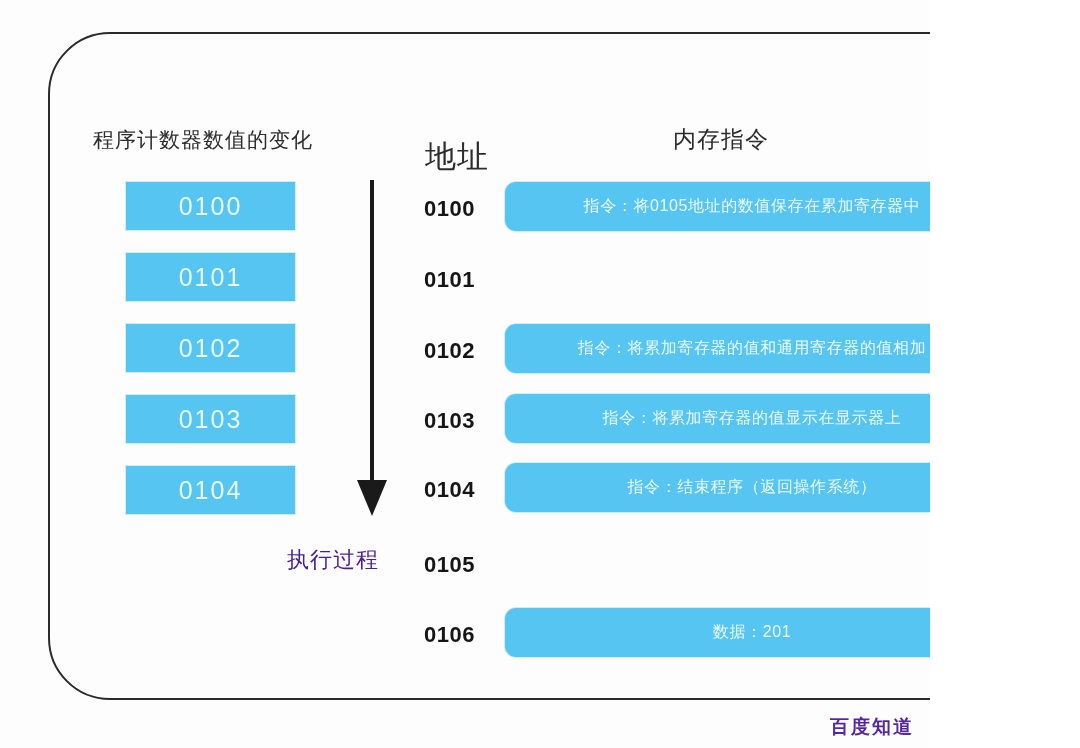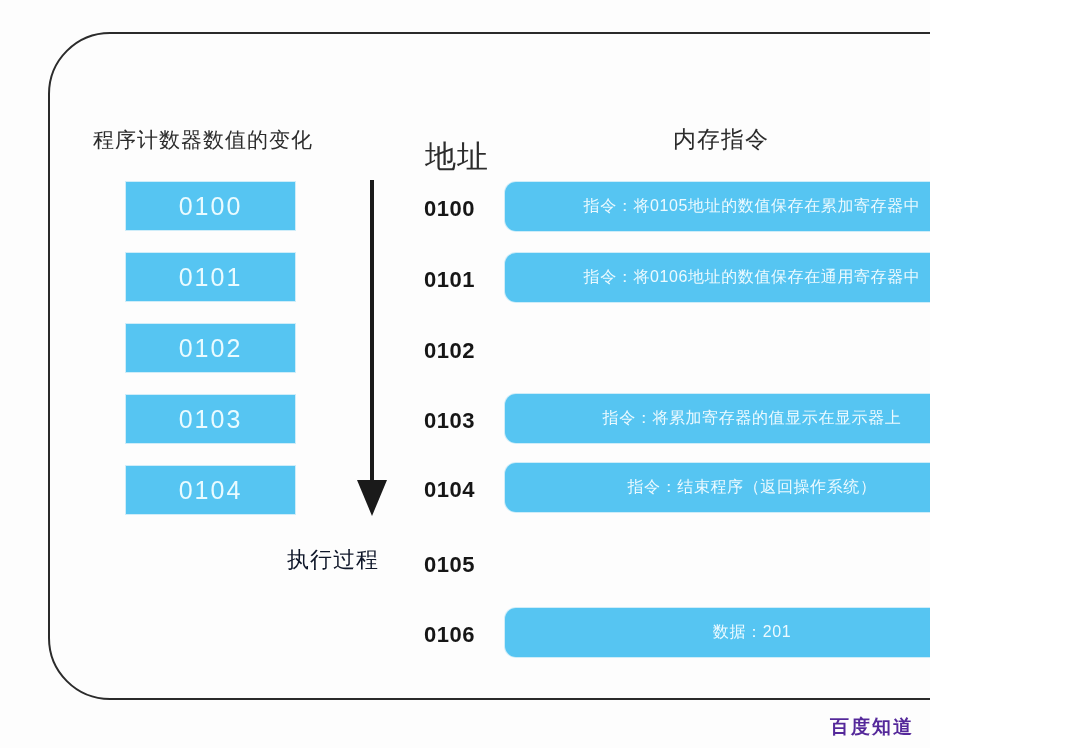--- a/index.html
+++ b/index.html
@@ -66,21 +66,21 @@
     left: 350px;
     top: 180px;
     width: 44px;
     height: 336px;
   }
   #exec-label {
     position: absolute;
     left: 287px;
     top: 545px;
     font-size: 22px;
-    color: #0f172a;
+    color: #4c1d95;
     letter-spacing: 1px;
     white-space: nowrap;
   }
 
   
   .addr-label {
     position: absolute;
     left: 424px;
     width: 72px;
     font-size: 22px;
@@ -142,20 +142,20 @@
 
   <div class="addr-label" style="top:196px">0100</div>
   <div class="addr-label" style="top:267px">0101</div>
   <div class="addr-label" style="top:338px">0102</div>
   <div class="addr-label" style="top:408px">0103</div>
   <div class="addr-label" style="top:477px">0104</div>
   <div class="addr-label" style="top:552px">0105</div>
   <div class="addr-label" style="top:622px">0106</div>
 
   <div class="mem-bar" style="top:182px">指令：将0105地址的数值保存在累加寄存器中</div>
-  <div class="mem-bar" style="top:253px">指令：将0106地址的数值保存在通用寄存器中</div>
+  <div class="mem-bar" style="top:324px">指令：将累加寄存器的值和通用寄存器的值相加</div>
   <div class="mem-bar" style="top:463px">指令：结束程序（返回操作系统）</div>
   <div class="mem-bar" style="top:394px">指令：将累加寄存器的值显示在显示器上</div>
   <div class="mem-bar" style="top:608px">数据：201</div>
 
   <div id="watermark">百度知道</div>
 
 </div>
 
 </body></html>

